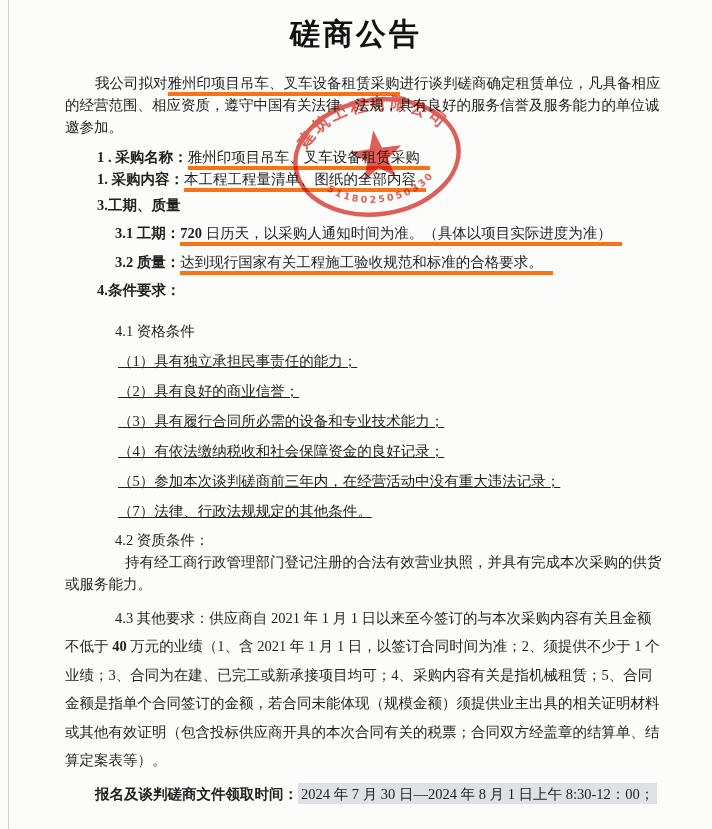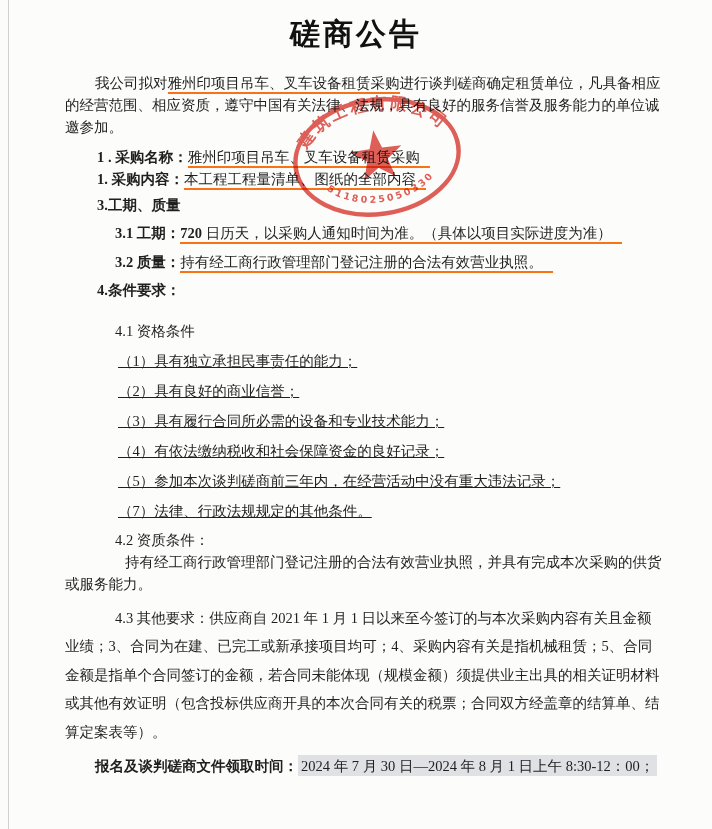--- a/index.html
+++ b/index.html
@@ -21,21 +21,21 @@
     margin:0;padding-top:14px;
     text-align:center;
     font-size:30px;font-weight:700;letter-spacing:3px;
     color:#111;
   }
   .line{white-space:nowrap;line-height:21px;}
   .intro{margin:17px 0 0 65px;}
   .intro .line{line-height:22px;}
   .indent2{padding-left:30px;}
   .bold{font-weight:700;}
-  .u{border-bottom:2px solid #f97316;padding-bottom:1px;}
+  .u{border-bottom:4px solid #f97316;padding-bottom:1px;}
   .u-pad{padding-right:10px;}
   .items{margin-left:97px;}
   .it-1{margin-top:9px;}
   .it-2{margin-top:1px;}
   .it-3{margin-top:5px;}
   .sub{margin-left:18px;}
   .s31{margin-top:7px;}
   .s32{margin-top:8px;}
   .it-4{margin-top:7px;}
   .s41{margin-top:20px;}
@@ -72,41 +72,42 @@
     <div class="line indent2"><span>我公司拟对</span><span class="u">雅州印项目吊车、叉车设备租赁采购</span><span>进行谈判磋商确定租赁单位，凡具备相应</span></div>
     <div class="line">的经营范围、相应资质，遵守中国有关法律、法规，具有良好的服务信誉及服务能力的单位诚</div>
     <div class="line">邀参加。</div>
   </div>
 
   <div class="items">
     <div class="line it-1"><span class="bold">1 . 采购名称：</span><span class="u u-pad">雅州印项目吊车、叉车设备租赁采购</span></div>
     <div class="line it-2"><span class="bold">1.  采购内容：</span><span class="u u-pad">本工程工程量清单、图纸的全部内容</span></div>
     <div class="line it-3 bold">3.工期、质量</div>
     <div class="line sub s31"><span class="bold">3.1 工期：</span><span class="u u-pad"><span class="bold">720</span><span> 日历天，以采购人通知时间为准。（具体以项目实际进度为准）</span></span></div>
-    <div class="line sub s32"><span class="bold">3.2 质量：</span><span class="u u-pad">持有经工商行政管理部门登记注册的合法有效营业执照。</span></div>
+    <div class="line sub s32"><span class="bold">3.2 质量：</span><span class="u u-pad">达到现行国家有关工程施工验收规范和标准的合格要求。</span></div>
     <div class="line it-4 bold">4.条件要求：</div>
     <div class="line sub s41">4.1 资格条件</div>
 
     <div class="line cond">（1）具有独立承担民事责任的能力；</div>
     <div class="line cond">（2）具有良好的商业信誉；</div>
     <div class="line cond">（3）具有履行合同所必需的设备和专业技术能力；</div>
     <div class="line cond">（4）有依法缴纳税收和社会保障资金的良好记录；</div>
     <div class="line cond">（5）参加本次谈判磋商前三年内，在经营活动中没有重大违法记录；</div>
     <div class="line cond">（7）法律、行政法规规定的其他条件。</div>
 
     <div class="line sub s42">4.2 资质条件：</div>
   </div>
 
   <div class="p42">
     <div class="line first">持有经工商行政管理部门登记注册的合法有效营业执照，并具有完成本次采购的供货</div>
     <div class="line">或服务能力。</div>
   </div>
 
   <div class="p43">
     <div class="line first">4.3 其他要求：供应商自 2021 年 1 月 1 日以来至今签订的与本次采购内容有关且金额</div>
+    <div class="line"><span>不低于 </span><span class="bold">40</span><span> 万元的业绩（1、含 2021 年 1 月 1 日，以签订合同时间为准；2、须提供不少于 1 个</span></div>
     <div class="line">业绩；3、合同为在建、已完工或新承接项目均可；4、采购内容有关是指机械租赁；5、合同</div>
     <div class="line">金额是指单个合同签订的金额，若合同未能体现（规模金额）须提供业主出具的相关证明材料</div>
     <div class="line">或其他有效证明（包含投标供应商开具的本次合同有关的税票；合同双方经盖章的结算单、结</div>
     <div class="line">算定案表等）。</div>
   </div>
 
   <div class="footer-line">
     <span class="bold">报名及谈判磋商文件领取时间：</span><span class="hl">2024 年 7 月 30 日—2024 年 8 月 1 日上午 8:30-12：00；</span>
   </div>
 

